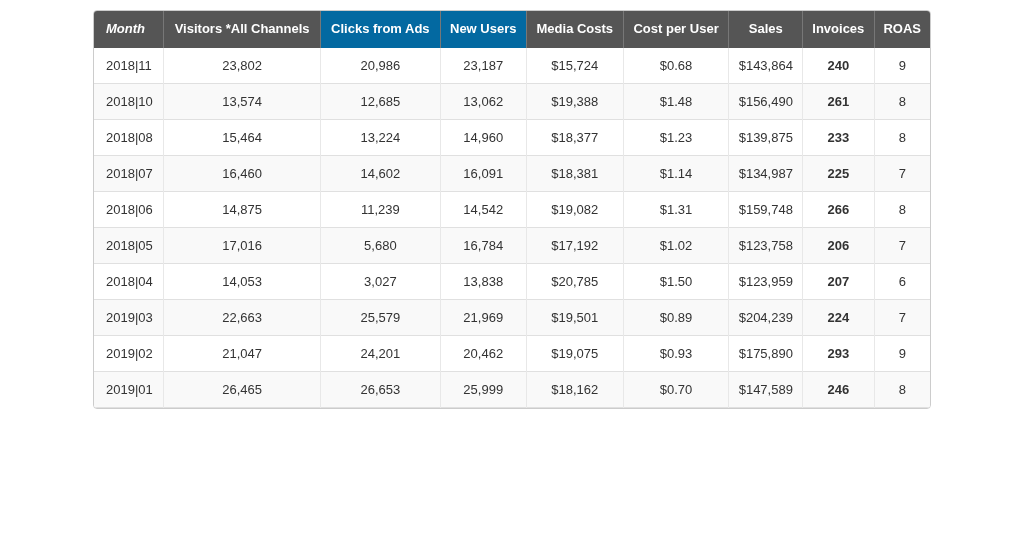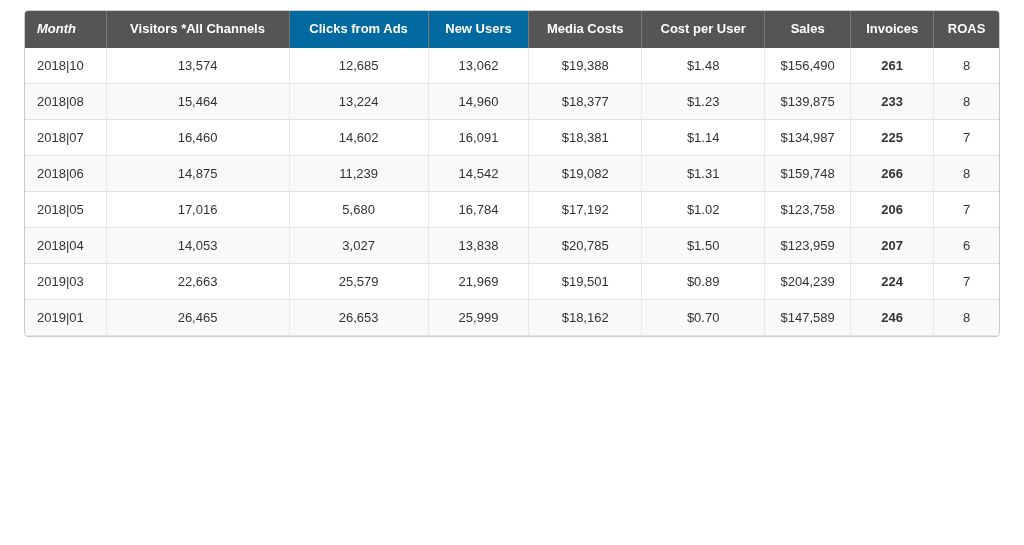--- a/index.html
+++ b/index.html
@@ -13,21 +13,21 @@
       font-size: 13px;
       background: #fff;
       display: flex;
       justify-content: center;
       align-items: flex-start;
       padding: 10px;
       min-height: 545px;
     }
 
     .table-wrapper {
-      width: 976px;
+      width: 838px;
       border: 1px solid #ccc;
       border-radius: 4px;
       overflow: hidden;
     }
 
     table {
       width: 100%;
       border-collapse: collapse;
     }
 
@@ -106,20 +106,31 @@
           <th class="teal">New Users</th>
           <th>Media Costs</th>
           <th>Cost per User</th>
           <th>Sales</th>
           <th>Invoices</th>
           <th>ROAS</th>
         </tr>
     </thead>
     <tbody id="table-body">
         <tr>
+          <td class="month-col">2018|11</td>
+          <td>23,802</td>
+          <td>20,986</td>
+          <td>23,187</td>
+          <td>$15,724</td>
+          <td>$0.68</td>
+          <td>$143,864</td>
+          <td class="bold-col">240</td>
+          <td>9</td>
+        </tr>
+        <tr>
           <td class="month-col">2018|10</td>
           <td>13,574</td>
           <td>12,685</td>
           <td>13,062</td>
           <td>$19,388</td>
           <td>$1.48</td>
           <td>$156,490</td>
           <td class="bold-col">261</td>
           <td>8</td>
         </tr>
@@ -183,20 +194,31 @@
           <td>22,663</td>
           <td>25,579</td>
           <td>21,969</td>
           <td>$19,501</td>
           <td>$0.89</td>
           <td>$204,239</td>
           <td class="bold-col">224</td>
           <td>7</td>
         </tr>
         <tr>
+          <td class="month-col">2019|02</td>
+          <td>21,047</td>
+          <td>24,201</td>
+          <td>20,462</td>
+          <td>$19,075</td>
+          <td>$0.93</td>
+          <td>$175,890</td>
+          <td class="bold-col">293</td>
+          <td>9</td>
+        </tr>
+        <tr>
           <td class="month-col">2019|01</td>
           <td>26,465</td>
           <td>26,653</td>
           <td>25,999</td>
           <td>$18,162</td>
           <td>$0.70</td>
           <td>$147,589</td>
           <td class="bold-col">246</td>
           <td>8</td>
         </tr>

